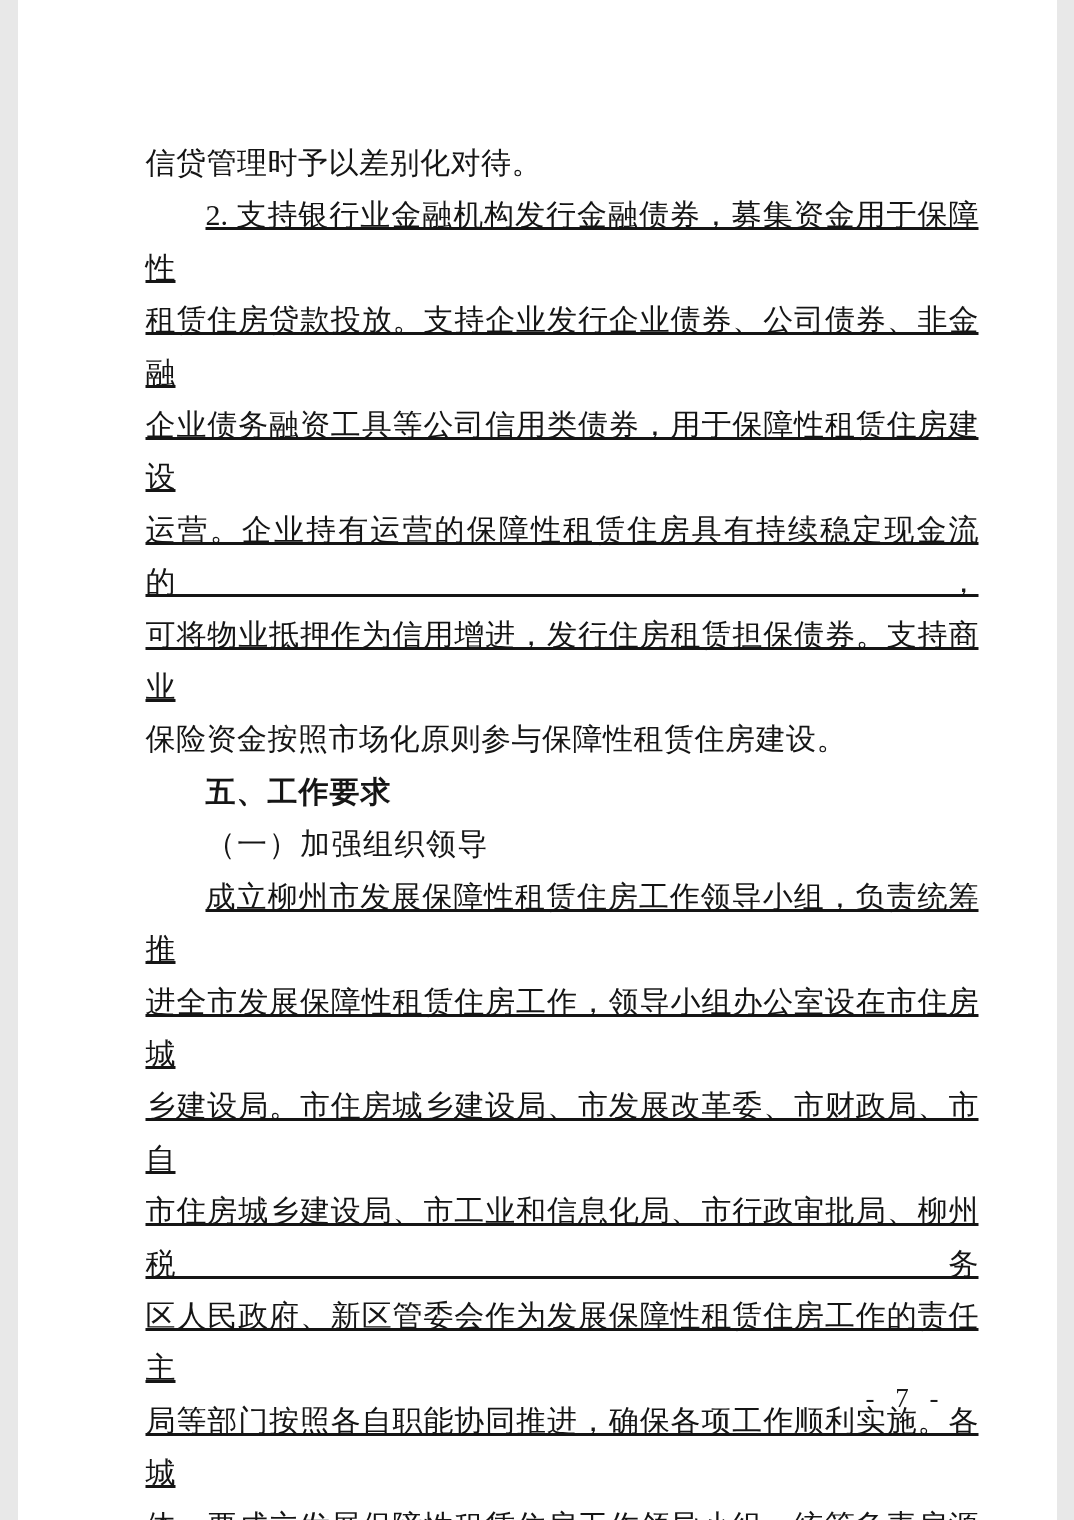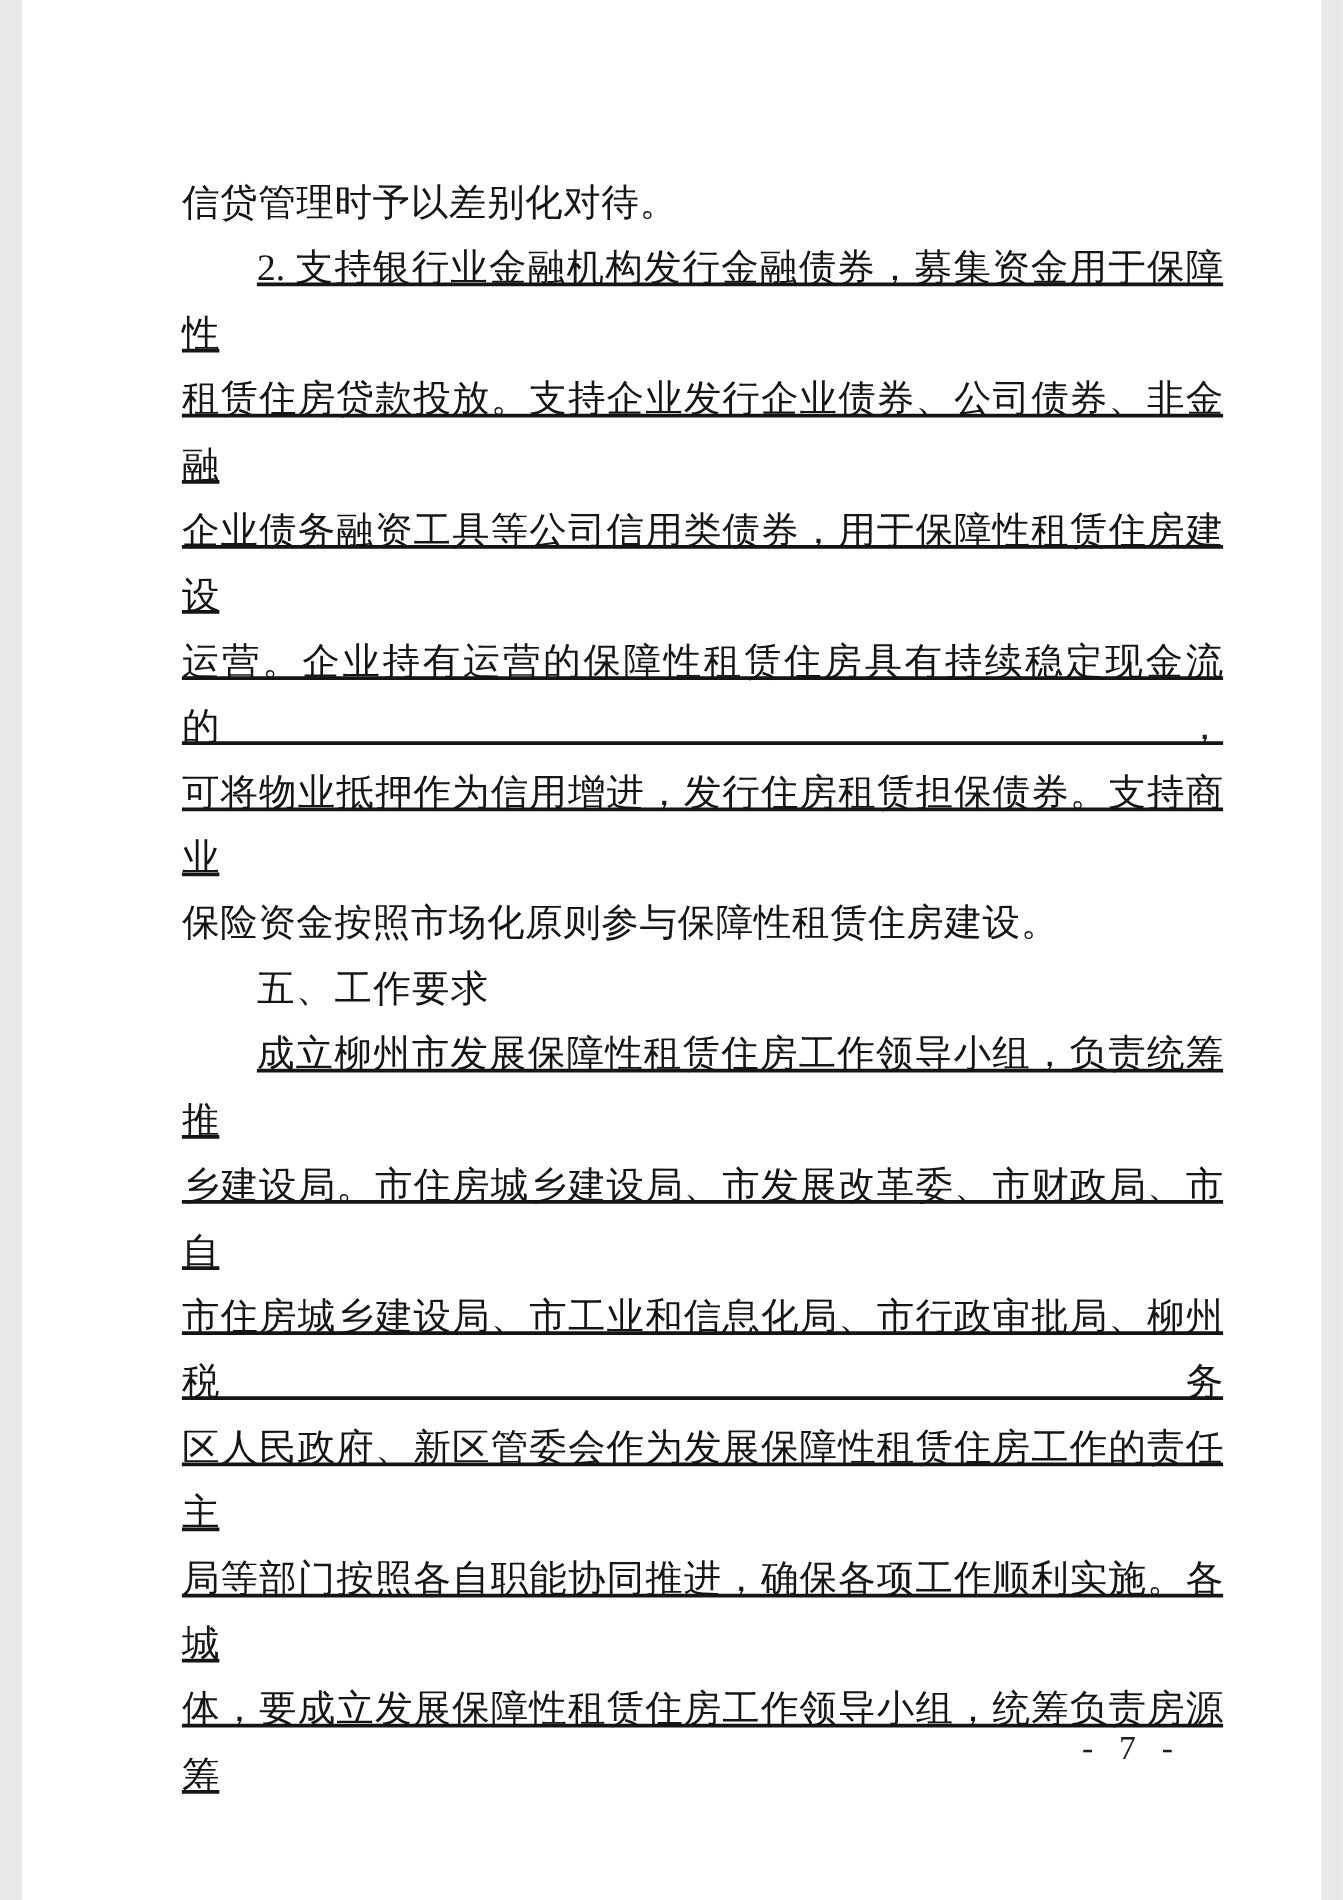--- a/index.html
+++ b/index.html
@@ -36,21 +36,21 @@
     letter-spacing: 0;
     text-decoration: underline;
   }
   
   .line.indent {
     text-indent: 2em;
   }
   
   .line.heading {
     font-family: "Liberation Sans", "DejaVu Sans", sans-serif;
-    font-weight: normal;
+    font-weight: bold;
     letter-spacing: 1px;
   }
   
   .line.sub {
     letter-spacing: 1.5px;
   }
   .page-number {
     position: absolute;
     left: 848px;
     top: 1383px;
@@ -66,21 +66,23 @@
 <div class="page">
   <div class="doc-body">
       <div class="line end">信贷管理时予以差别化对待。</div>
       <div class="line full indent">2. 支持银行业金融机构发行金融债券，募集资金用于保障性</div>
       <div class="line full">租赁住房贷款投放。支持企业发行企业债券、公司债券、非金融</div>
       <div class="line full">企业债务融资工具等公司信用类债券，用于保障性租赁住房建设</div>
       <div class="line full">运营。企业持有运营的保障性租赁住房具有持续稳定现金流的，</div>
       <div class="line full">可将物业抵押作为信用增进，发行住房租赁担保债券。支持商业</div>
       <div class="line end">保险资金按照市场化原则参与保障性租赁住房建设。</div>
       <div class="line heading indent">五、工作要求</div>
+      <div class="line sub indent">（一）加强组织领导</div>
       <div class="line full indent">成立柳州市发展保障性租赁住房工作领导小组，负责统筹推</div>
+      <div class="line full">进全市发展保障性租赁住房工作，领导小组办公室设在市住房城</div>
       <div class="line full">乡建设局。市住房城乡建设局、市发展改革委、市财政局、市自</div>
       <div class="line full">市住房城乡建设局、市工业和信息化局、市行政审批局、柳州税务</div>
       <div class="line full">区人民政府、新区管委会作为发展保障性租赁住房工作的责任主</div>
       <div class="line full">局等部门按照各自职能协同推进，确保各项工作顺利实施。各城</div>
       <div class="line full">体，要成立发展保障性租赁住房工作领导小组，统筹负责房源筹</div>
     </div>
   <div class="page-number">- 7 -</div>
 </div>
 
 </body></html>

